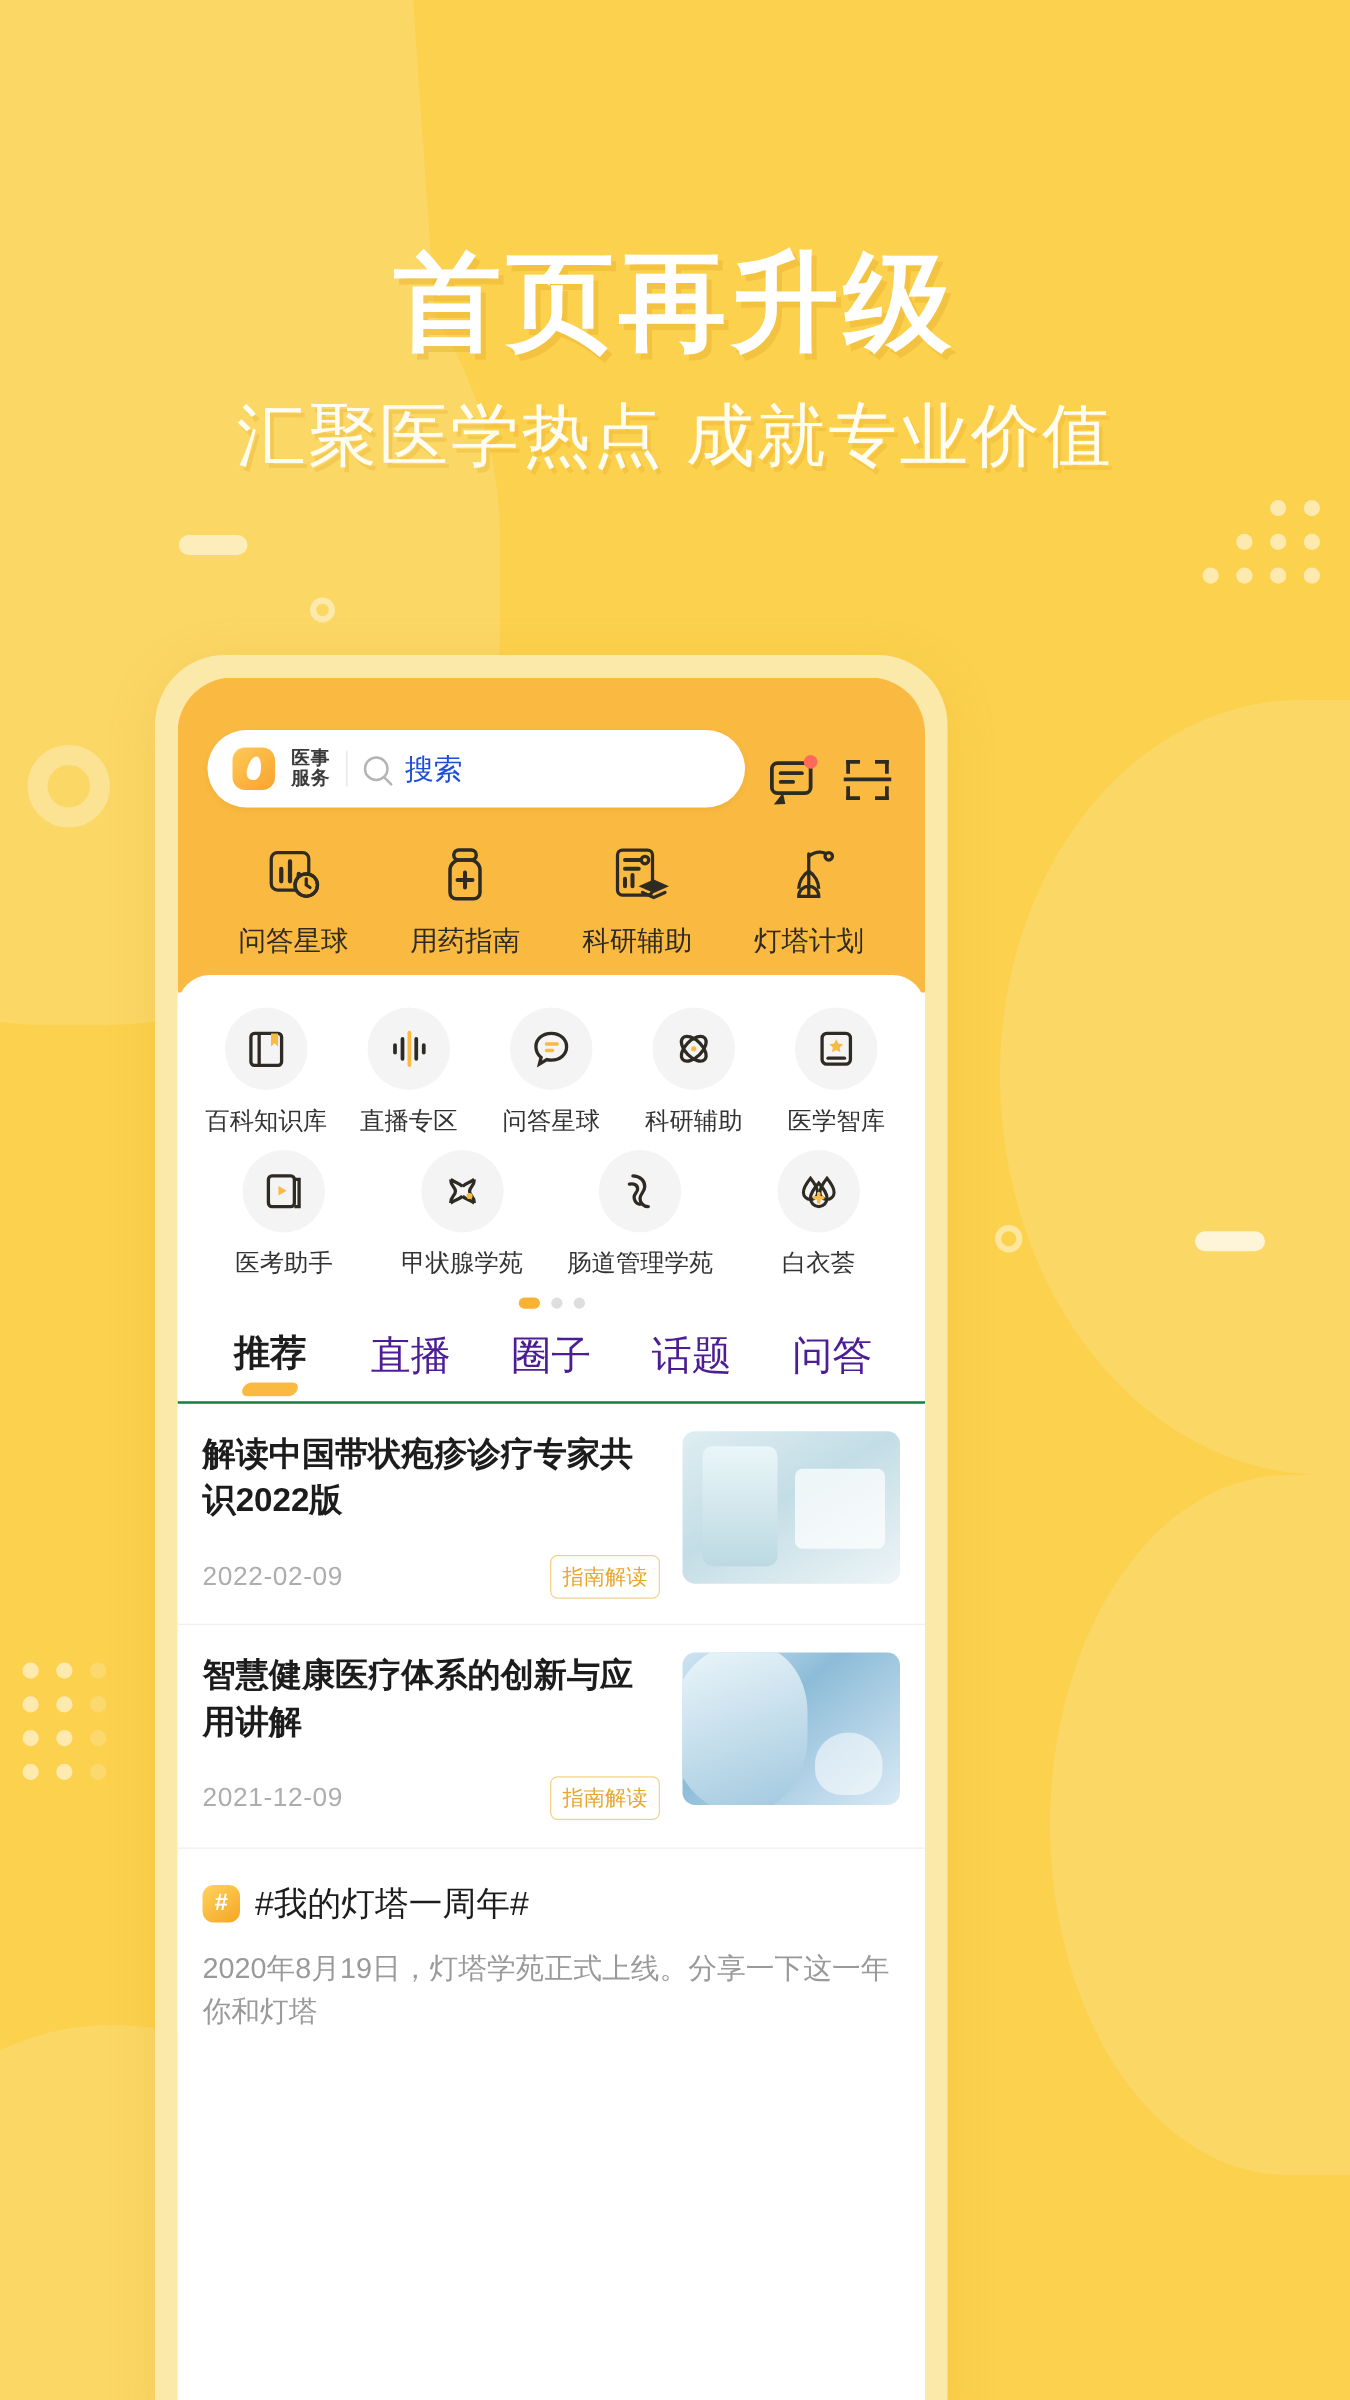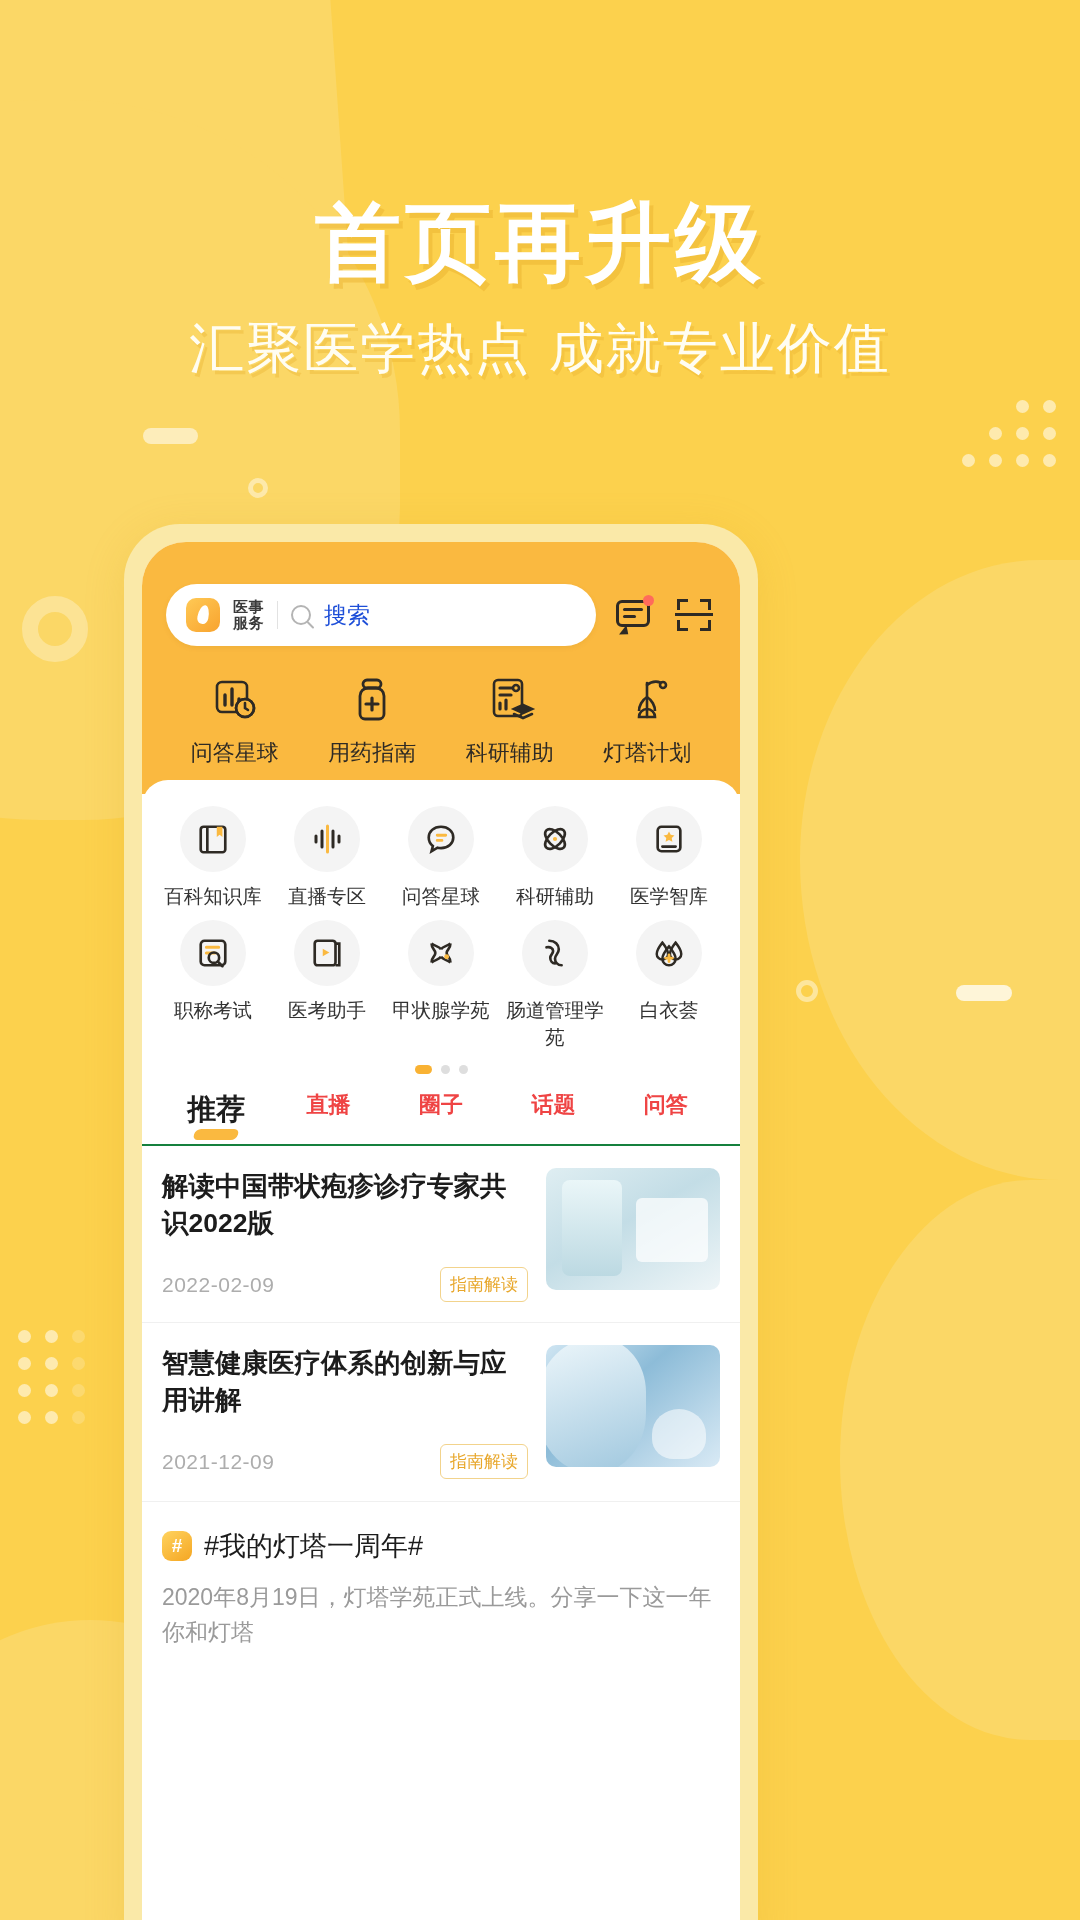--- a/index.html
+++ b/index.html
@@ -91,21 +91,21 @@
     border-radius:44px 44px 0 0;
     overflow:hidden; position:relative;
   }
 
   
   .app-head {
     background:#FAB940;
     padding:42px 24px 0 24px;
     position:relative;
   }
-  .head-row { display:flex; align-items:center; gap:16px; }
+  .head-row { display:flex; align-items:flex-end; gap:16px; }
 
   .searchbar {
     flex:1 1 auto; height:62px; background:#fff; border-radius:31px;
     display:flex; align-items:center; padding:0 20px; gap:13px;
     box-shadow:0 2px 5px rgba(160,110,10,.10);
   }
   .logo-mark {
     width:34px; height:34px; border-radius:10px;
     background:linear-gradient(140deg,#FFC955 0%,#F8A32E 100%);
     position:relative; flex:0 0 auto;
@@ -174,21 +174,21 @@
   }
   .cell-lb { margin-top:11px; font-size:19.5px; color:#333; }
 
   .pager { display:flex; justify-content:center; gap:9px; margin:14px 0 6px 0; }
   .pager i { width:9px; height:9px; border-radius:50%; background:#DEDEDE; display:block;}
   .pager i.on { width:17px; border-radius:5px; background:#F9B233; }
 
   
   .tabs { display:flex; padding:10px 18px 0 18px; border-bottom:2px solid #15803d; }
   .tab { flex:1; text-align:center; padding-bottom:14px; position:relative; cursor:pointer;
-         font-size:22px; color:#ef4444;font-weight:bold; }
+         font-size:32px; color:#4c1d95; }
   .tab.on { color:#1D1D1D; font-weight:bold; font-size:29px; }
   .tab.on::after{
     content:""; position:absolute; left:50%; transform:translateX(-50%) skewX(-18deg);
     bottom:4px; width:44px; height:11px; background:#FAB940; border-radius:6px;
   }
 
   
   .art { display:flex; gap:18px; padding:22px 20px 0 20px; }
   .art + .art { border-top:1px solid #F0F0F0; margin-top:20px; }
   .art-main { flex:1; min-width:0; }
@@ -422,31 +422,20 @@
               <rect x="6" y="5" width="24" height="26" rx="4"></rect>
               <path d="M11 26h14" stroke-linecap="round"></path>
               <path d="M18 10l1.8 3.6 4 .6-2.9 2.8.7 4-3.6-1.9-3.6 1.9.7-4L12.2 14.2l4-.6z" fill="#FAB940" stroke="none"></path>
             </svg>
           </div>
           <div class="cell-lb">医学智库</div>
         </div>
       </div>
 
       <div class="grid-row">
-        <div class="cell">
-          <div class="cell-ico">
-            <svg width="34" height="34" viewBox="0 0 36 36" fill="none" stroke="#2E2A24" stroke-width="2.8">
-              <path d="M5 9a4 4 0 014-4h18a4 4 0 014 4v18a4 4 0 01-4 4H9a4 4 0 01-4-4z"></path>
-              <path d="M11 12h13M11 18h9" stroke="#FAB940" stroke-width="3.2" stroke-linecap="round"></path>
-              <circle cx="19" cy="23" r="5.5"></circle>
-              <path d="M23 27l5 5" stroke-linecap="round"></path>
-            </svg>
-          </div>
-          <div class="cell-lb">职称考试</div>
-        </div>
 
         <div class="cell">
           <div class="cell-ico">
             <svg width="34" height="34" viewBox="0 0 36 36" fill="none" stroke="#2E2A24" stroke-width="2.8">
               <rect x="5" y="5" width="22" height="26" rx="3"></rect>
               <path d="M27 8h4v23h-4"></path>
               <path d="M13.5 13.5l7 4-7 4z" fill="#FAB940" stroke="none"></path>
             </svg>
           </div>
           <div class="cell-lb">医考助手</div>

